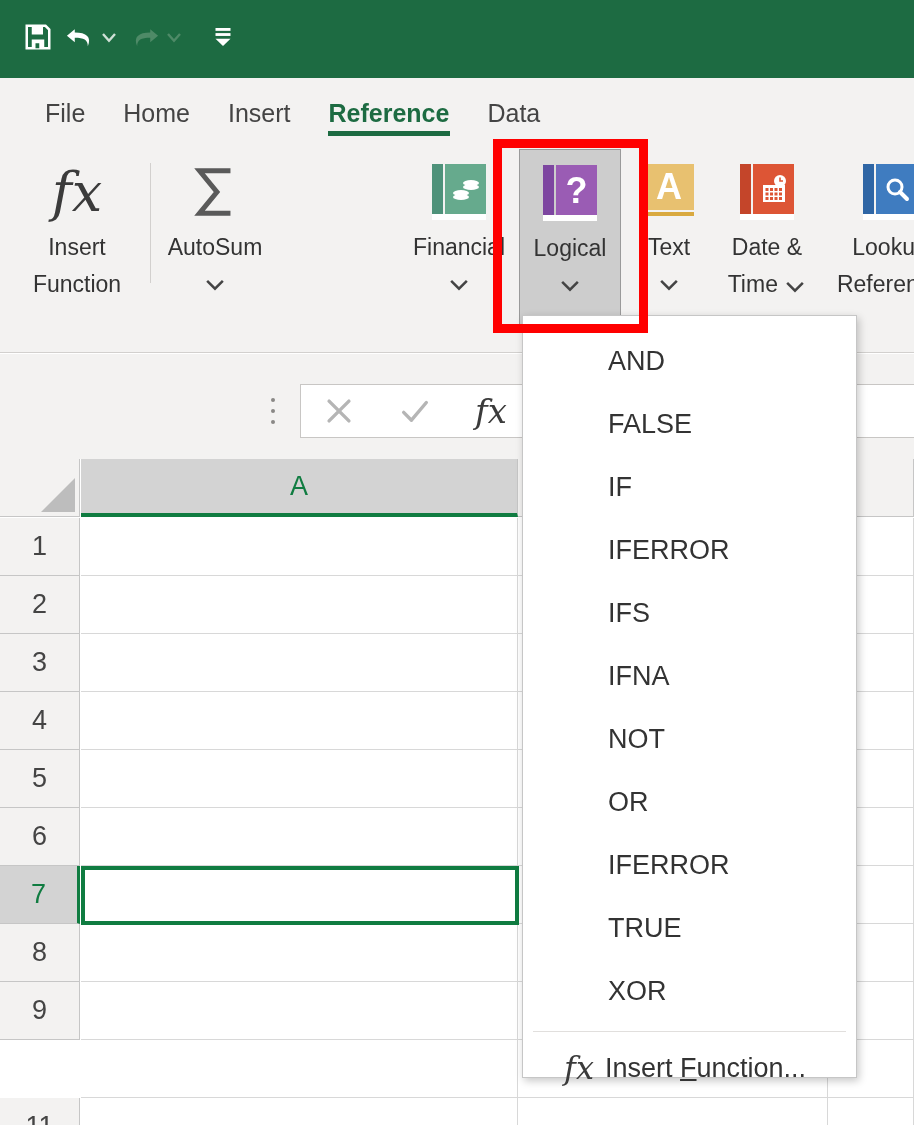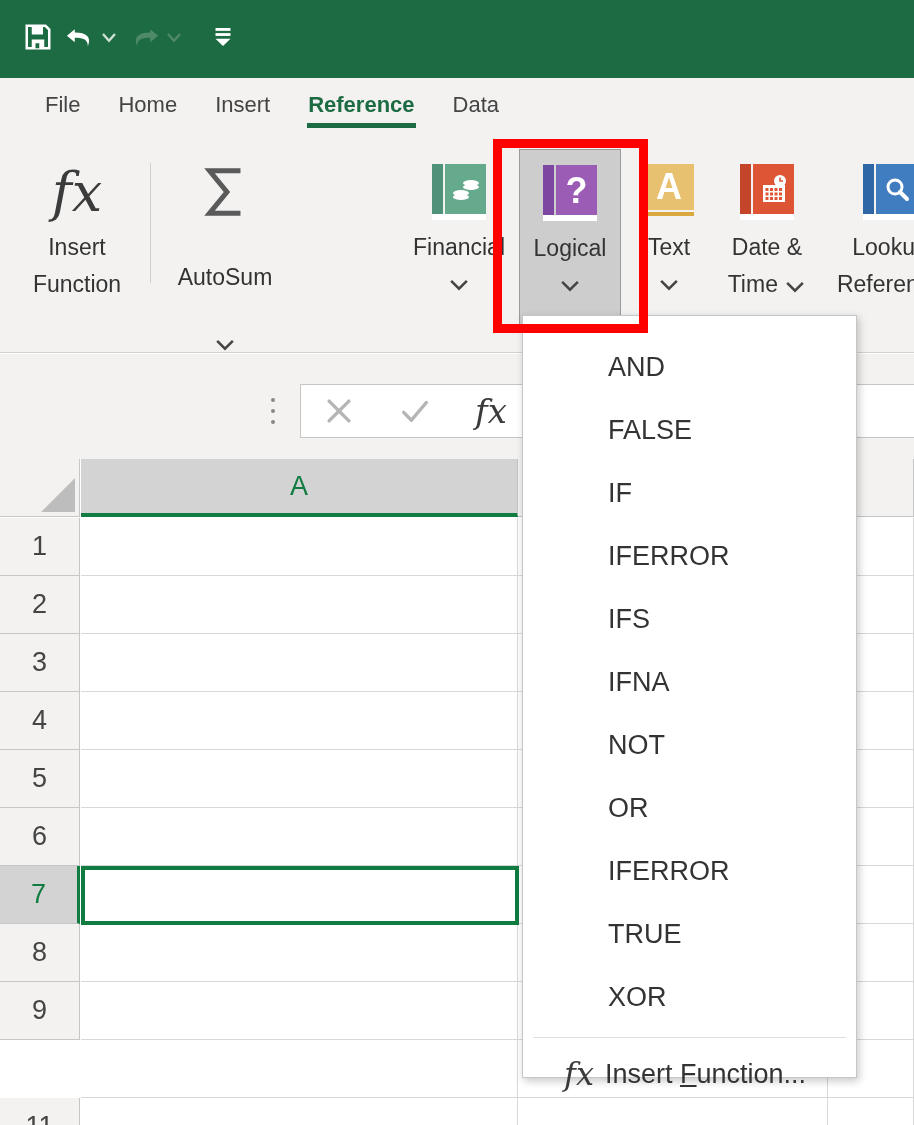--- a/index.html
+++ b/index.html
@@ -45,25 +45,26 @@
     left: 0; top: 78px;
     width: 914px; height: 63px;
     background: #f3f2f1;
     display: flex;
     align-items: flex-start;
     box-sizing: border-box;
     padding-left: 26px;
   }
   .tab {
     position: relative;
-    font-size: 22px;
+    font-size: 25px;
     color: #444444;
     padding: 10px 19px 0 19px;
     white-space: nowrap;
     line-height: 34px;
+    margin-top: 8px;
   }
   .tab.active { color: #1d6b42; font-weight: bold; }
   .tab.active::after {
     content: "";
     position: absolute;
     left: 18px; right: 18px;
     bottom: -6px;
     height: 5px;
     background: #1d6b42;
   }
@@ -273,21 +274,21 @@
   
   #dropdown {
     position: absolute;
     left: 522px; top: 315px;
     width: 335px; height: 763px;
     background: #ffffff;
     border: 1px solid #c6c6c6;
     box-shadow: 2px 3px 8px rgba(0,0,0,0.22);
     box-sizing: border-box;
     z-index: 30;
-    padding-top: 20px;
+    padding-top: 14px;
   }
   .mitem {
     height: 63px;
     display: flex;
     align-items: center;
     padding-left: 85px;
     font-size: 27px;
     color: #333333;
     box-sizing: border-box;
   }
@@ -380,21 +381,21 @@
   <div id="ribbon-divider"></div>
 
   <div class="rbtn" style="left:8px; width:138px;">
     <span class="glyph">
       <span class="fxglyph" style="font-size:54px;">fx</span>
     </span>
     <span class="lbl">Insert</span>
     <span class="lbl">Function</span>
   </div>
 
-  <div class="rbtn" style="left:166px; width:118px;gap:30px;">
+  <div class="rbtn" style="left:156px; width:118px;">
     <span class="glyph">
       <svg width="60" height="58" viewBox="0 0 30 30">
         <path d="M23 4 L7 4 L16 15 L7 26 L23 26" fill="none" stroke="#5a5a5a" stroke-width="2.6" stroke-linejoin="miter"></path>
       </svg>
     </span>
     <span class="lbl">AutoSum</span>
     <span class="lbl">
       <svg width="22" height="16" viewBox="0 0 14 10">
           <path d="M2 3 L7 8 L12 3" fill="none" stroke="#444" stroke-width="1.6"></path>
         </svg>

